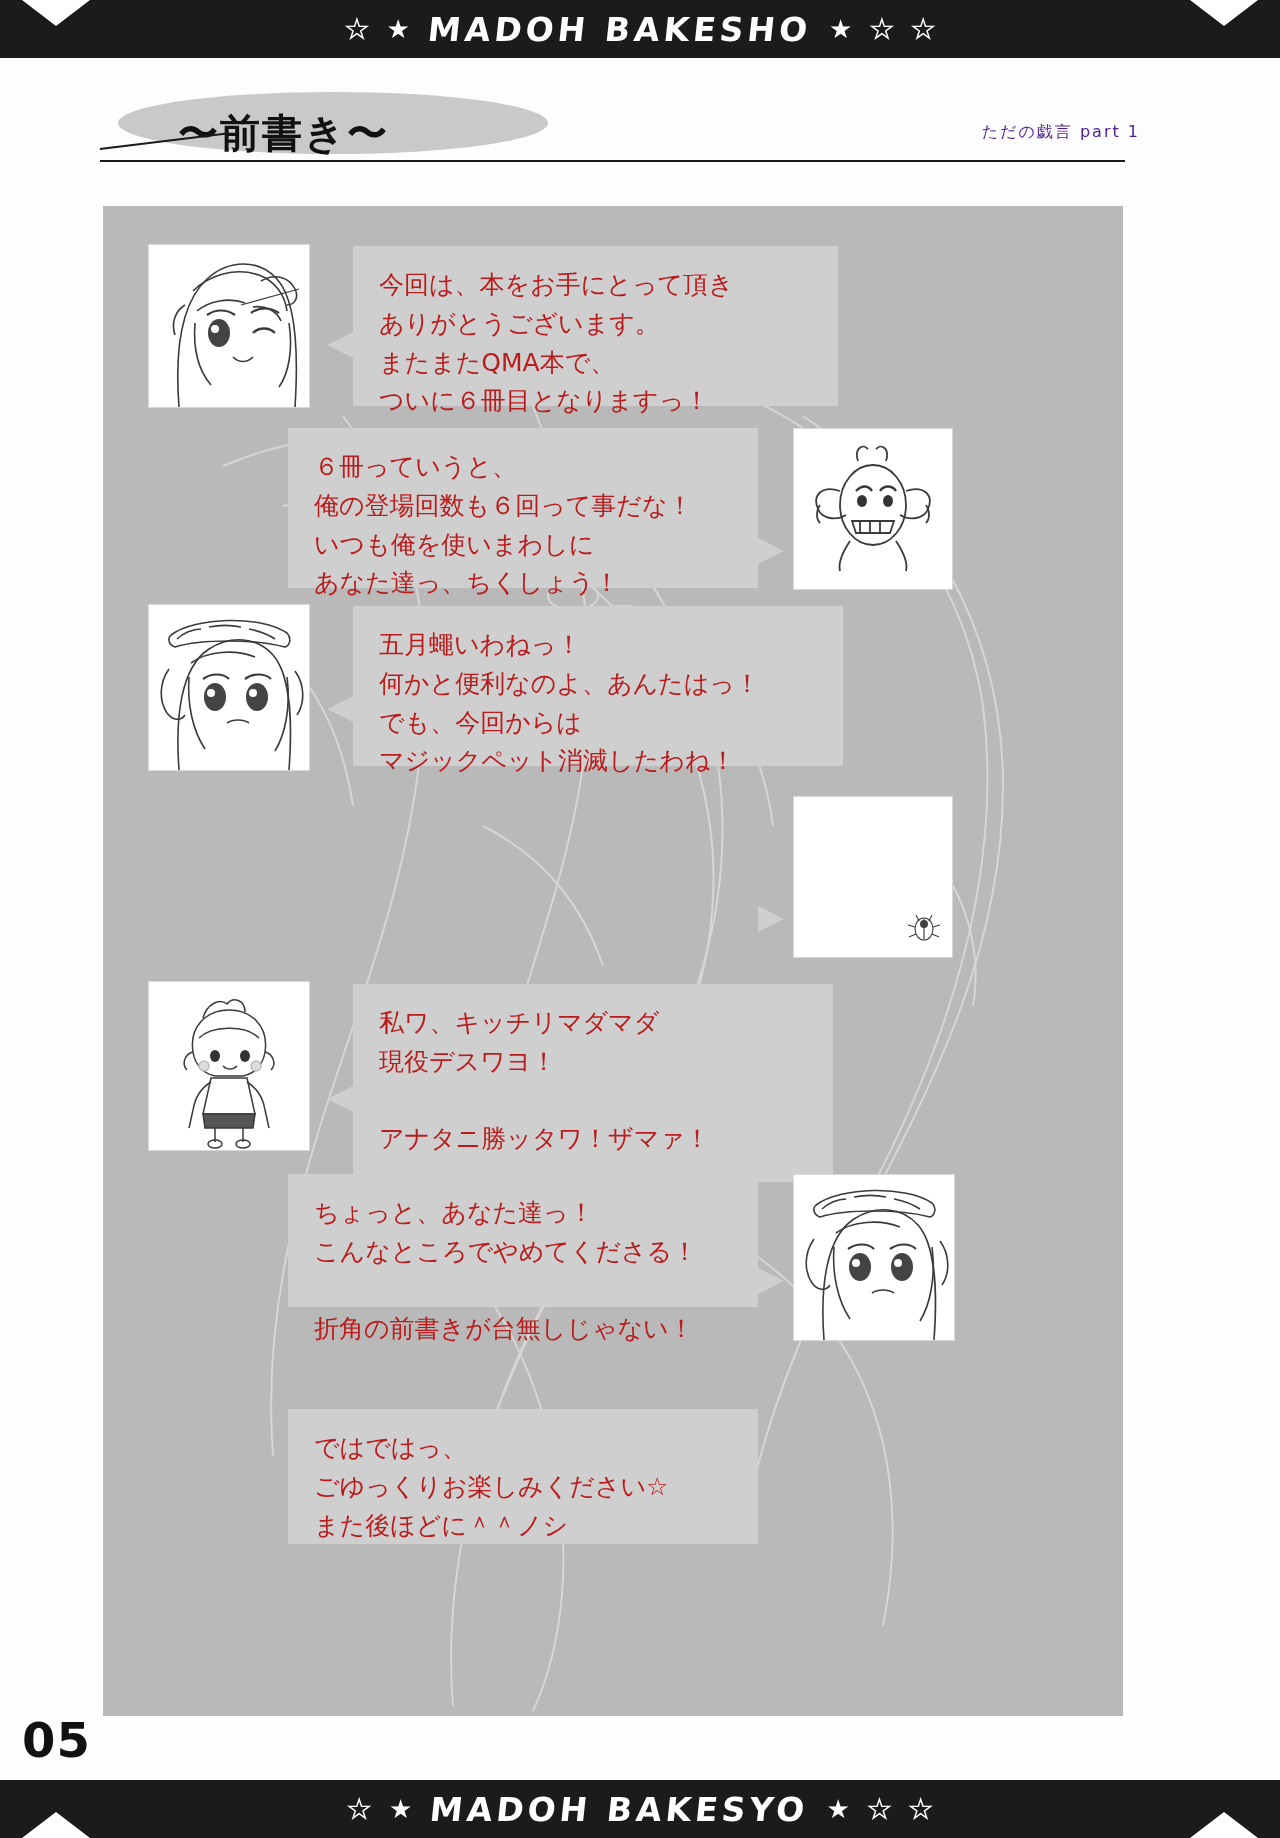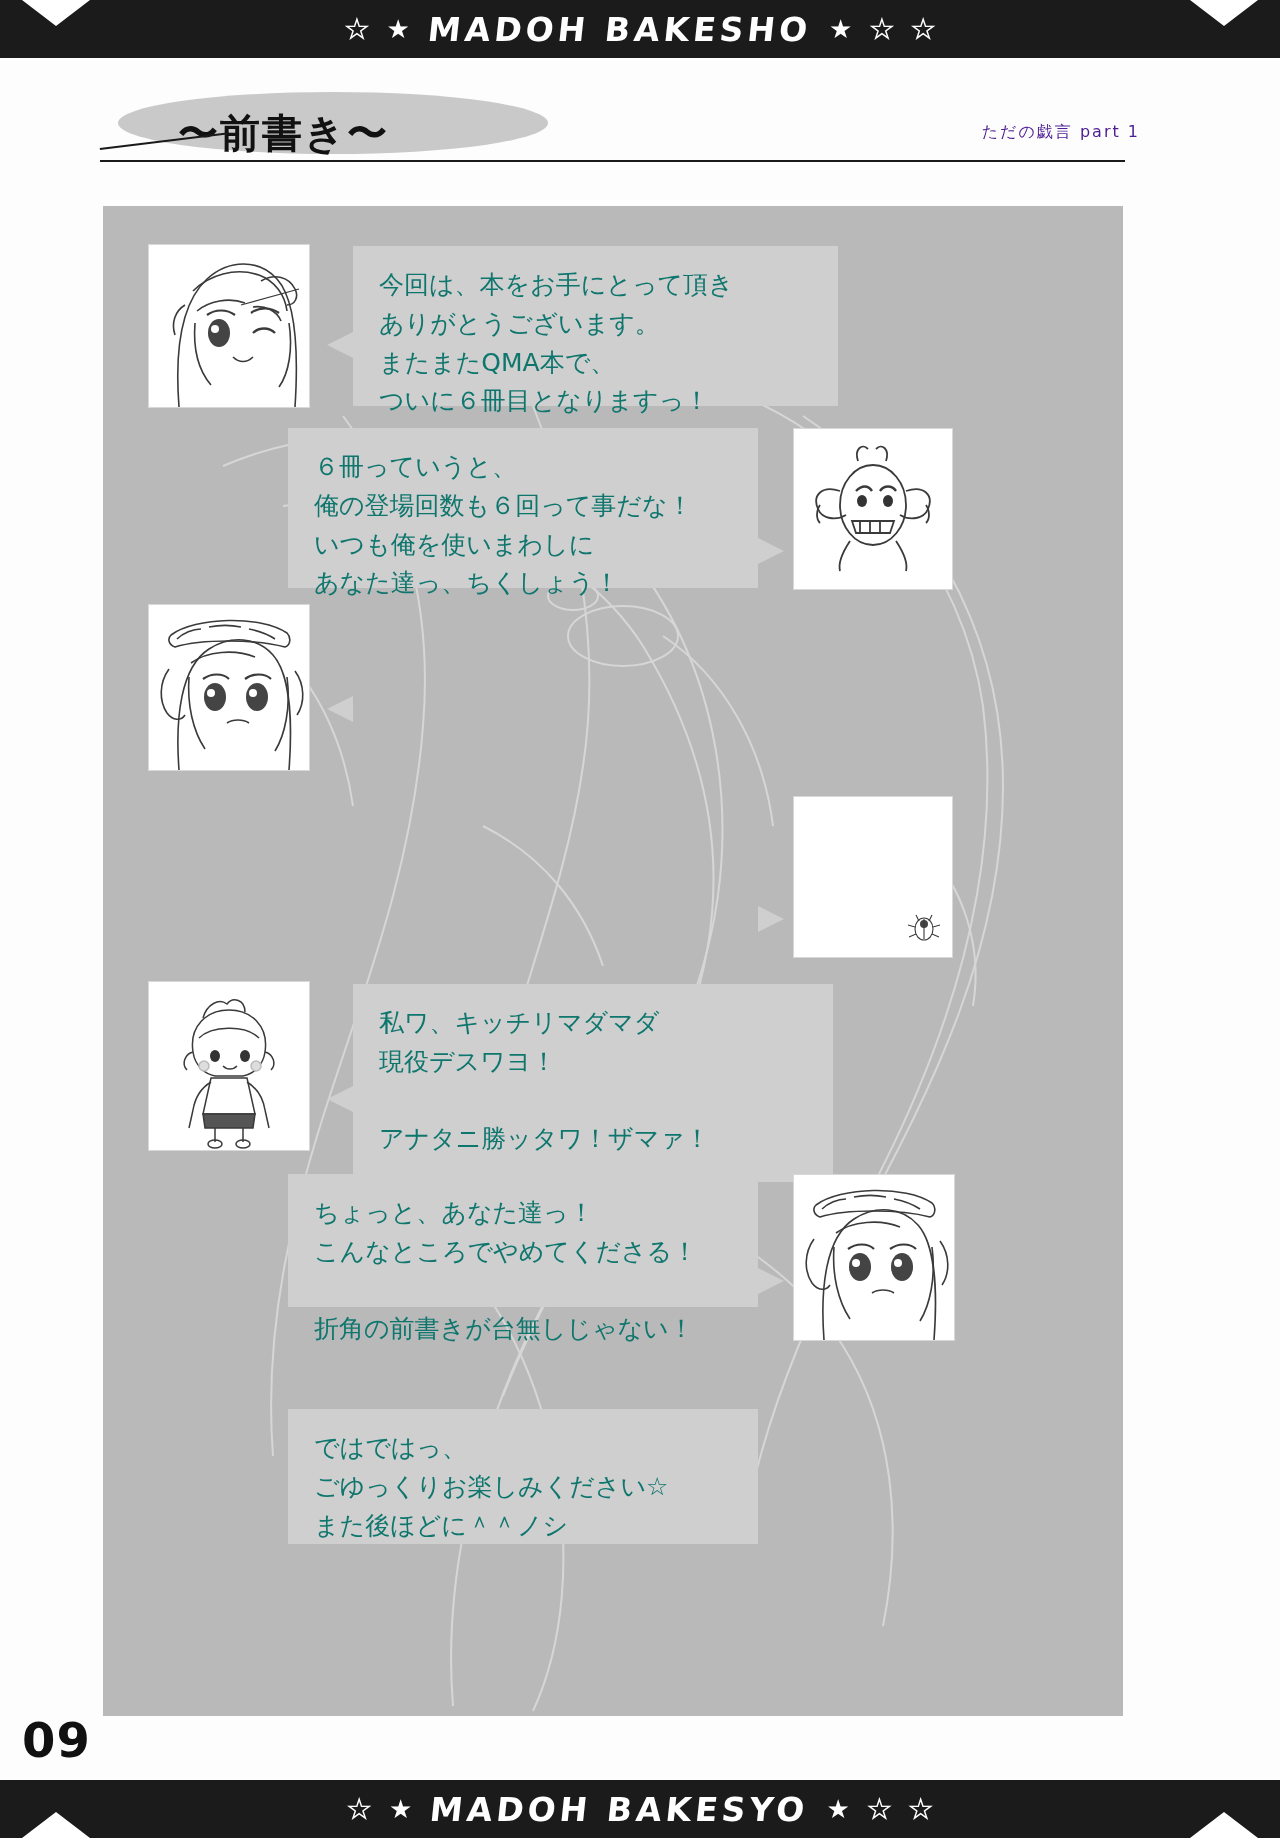--- a/index.html
+++ b/index.html
@@ -147,21 +147,21 @@
   .portrait {
     position: absolute;
     background: #ffffff;
     border: 1px solid #d8d8d8;
     overflow: hidden;
   }
 
   .bubble {
     position: absolute;
     background: #cfcfcf;
-    color: #0f766e;
+    color: #b91c1c;
     font-family: "DejaVu Sans", sans-serif;
     font-size: 25px;
     line-height: 1.55;
     padding: 20px 24px 36px 26px;
     white-space: pre-line;
     box-sizing: border-box;
   }
 
   
   .tail {
@@ -315,20 +315,24 @@
           <ellipse cx="108" cy="92" rx="11" ry="14" fill="#444" stroke="none"></ellipse>
           <circle cx="104" cy="88" r="4" fill="#fff" stroke="none"></circle>
           <path d="M54,74 C62,68 74,68 80,74" stroke-width="2.2"></path>
           <path d="M96,74 C104,68 116,68 122,74" stroke-width="2.2"></path>
           <path d="M78,118 C84,114 94,114 100,118"></path>
           <path d="M20,64 C10,78 10,96 18,108 C24,116 32,116 36,110"></path>
           <path d="M146,66 C156,80 156,98 148,110"></path>
         </g>
       </svg>
     </div>
+    <div class="bubble" style="left:250px; top:400px; width:490px; height:160px;">五月蠅いわねっ！
+何かと便利なのよ、あんたはっ！
+でも、今回からは
+マジックペット消滅したわね！</div>
     <div class="tail tail-left" style="left:224px; top:490px;"></div>
 
     <div class="tail tail-right" style="left:655px; top:700px;"></div>
     <div class="portrait" style="left:690px; top:590px; width:158px; height:160px;">
       <svg class="ill" viewBox="0 0 158 160">
         <rect width="158" height="160" fill="#fff"></rect>
         <g stroke="#3a3a3a" stroke-width="1.1" fill="none">
           <ellipse cx="130" cy="132" rx="9" ry="11"></ellipse>
           <path d="M125,124 L122,118 M135,124 L138,118"></path>
           <path d="M121,130 L114,128 M139,130 L146,128 M122,137 L115,140 M138,137 L145,140"></path>
@@ -396,21 +400,21 @@
         </g>
       </svg>
     </div>
 
     <div class="bubble" style="left:185px; top:1155px; width:470px; height:135px;margin-top:48px;">ではではっ、
 ごゆっくりお楽しみください☆
 また後ほどに＾＾ノシ</div>
 
   </div>
 
-  <div class="page-number">09</div>
+  <div class="page-number">05</div>
 
   <div class="banner bottom">
     <div class="banner-inner">
       <span class="star hollow">★</span>
       <span class="star">★</span>
       <span class="banner-title">MADOH   BAKESYO</span>
       <span class="star">★</span>
       <span class="star hollow">★</span>
       <span class="star hollow">★</span>
     </div>

